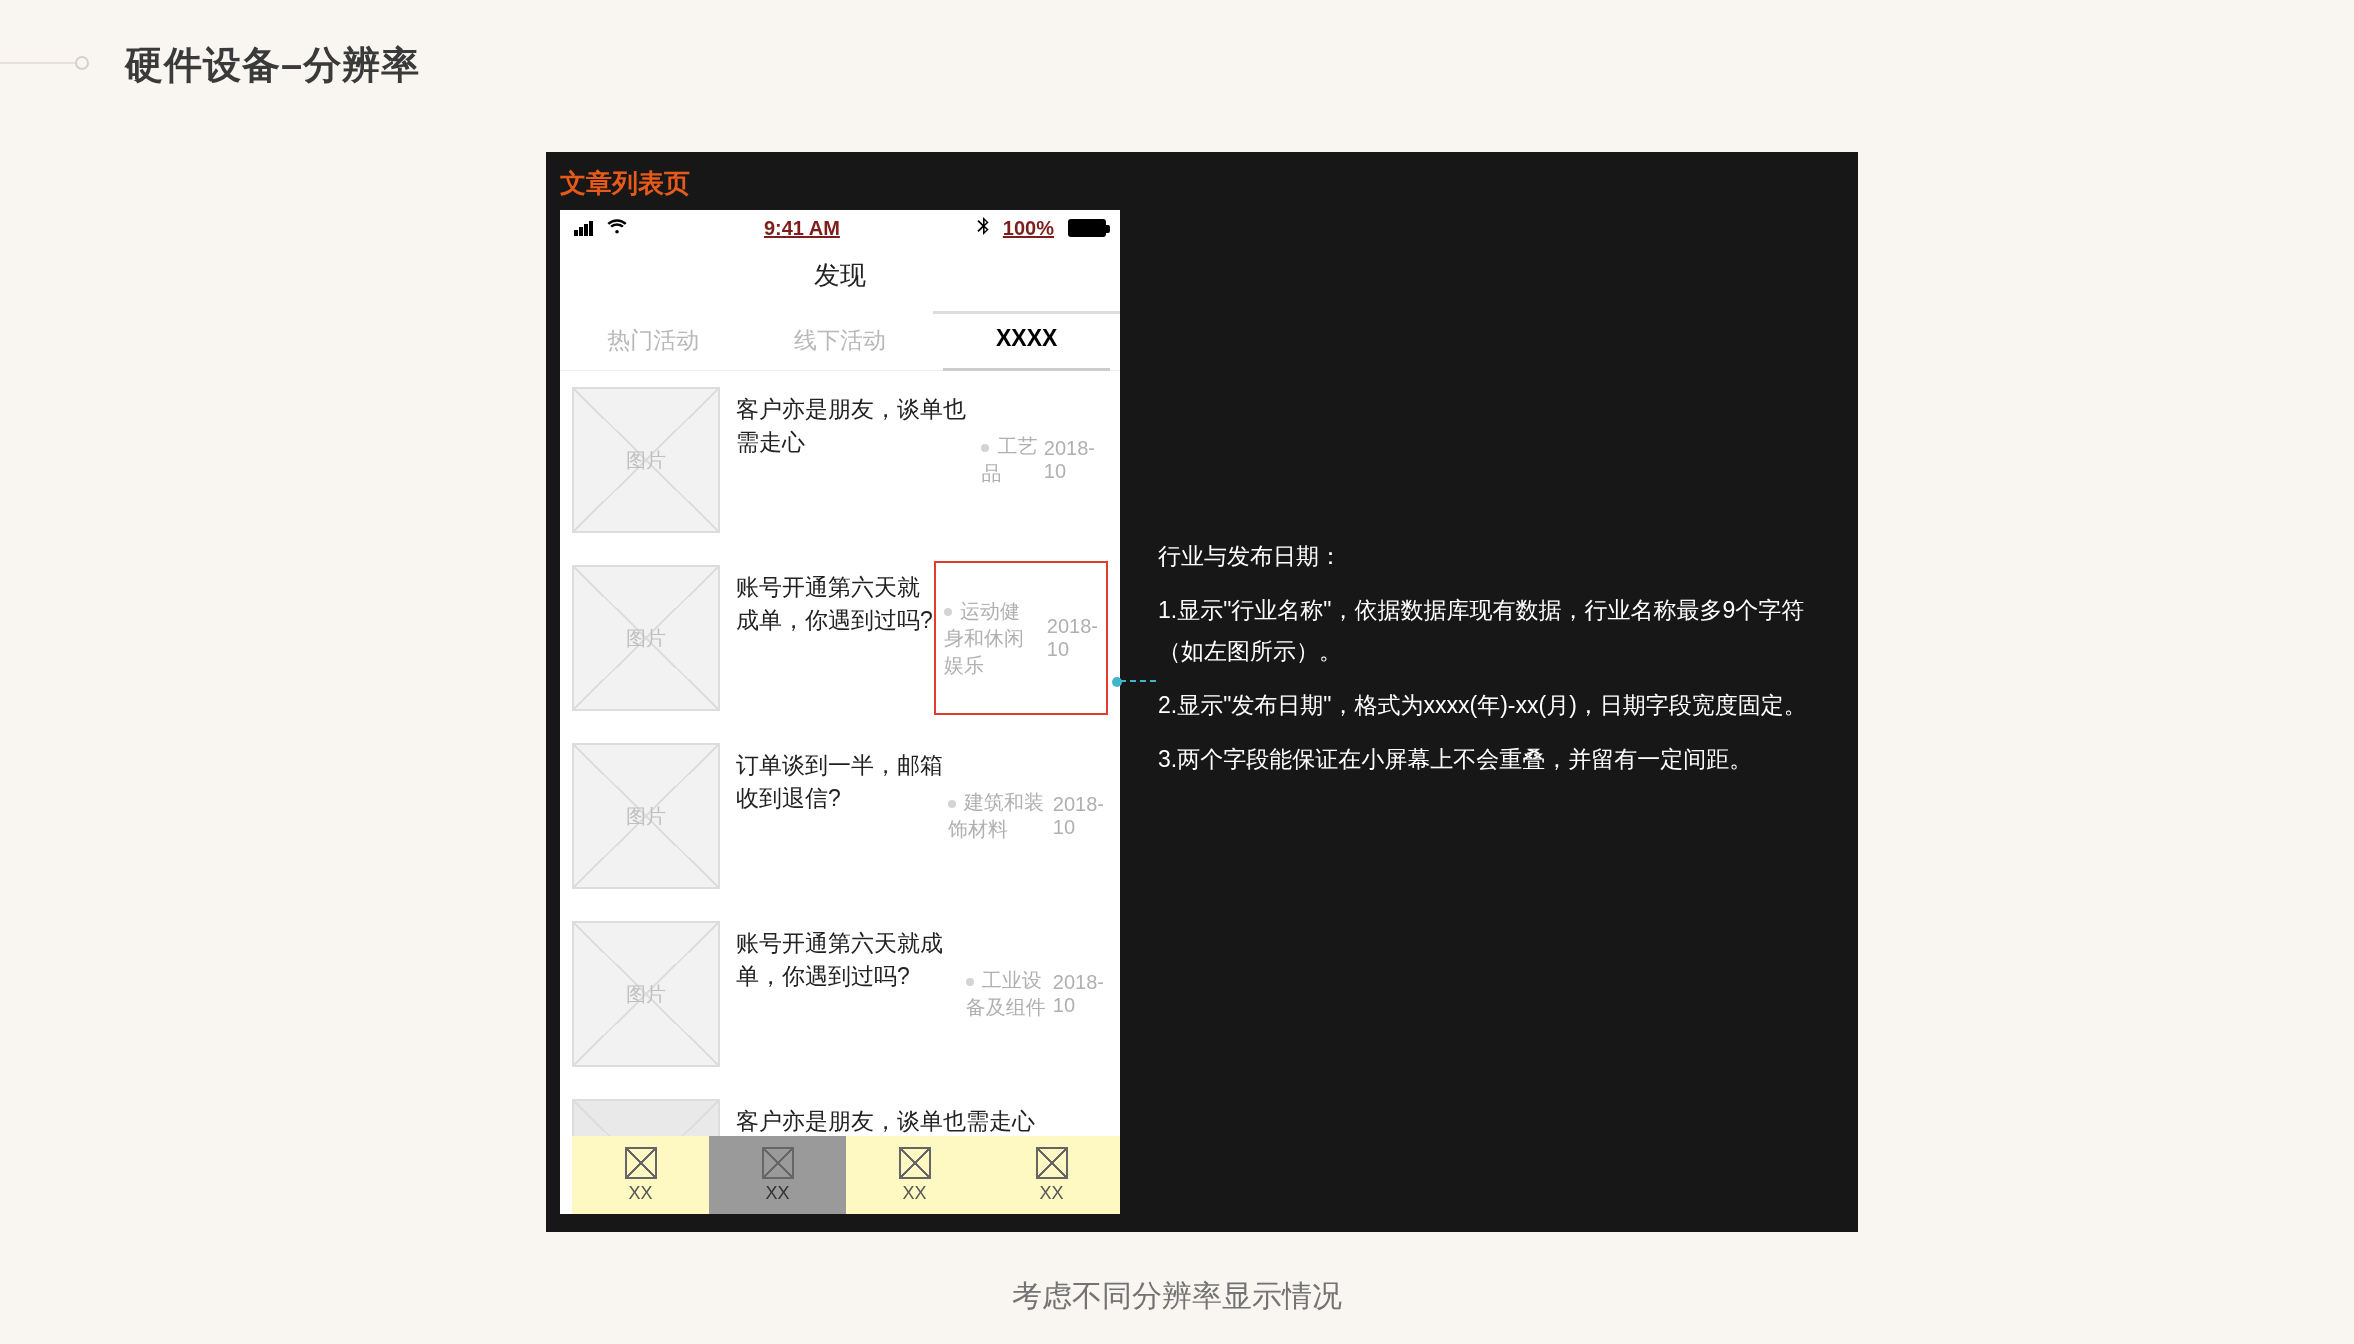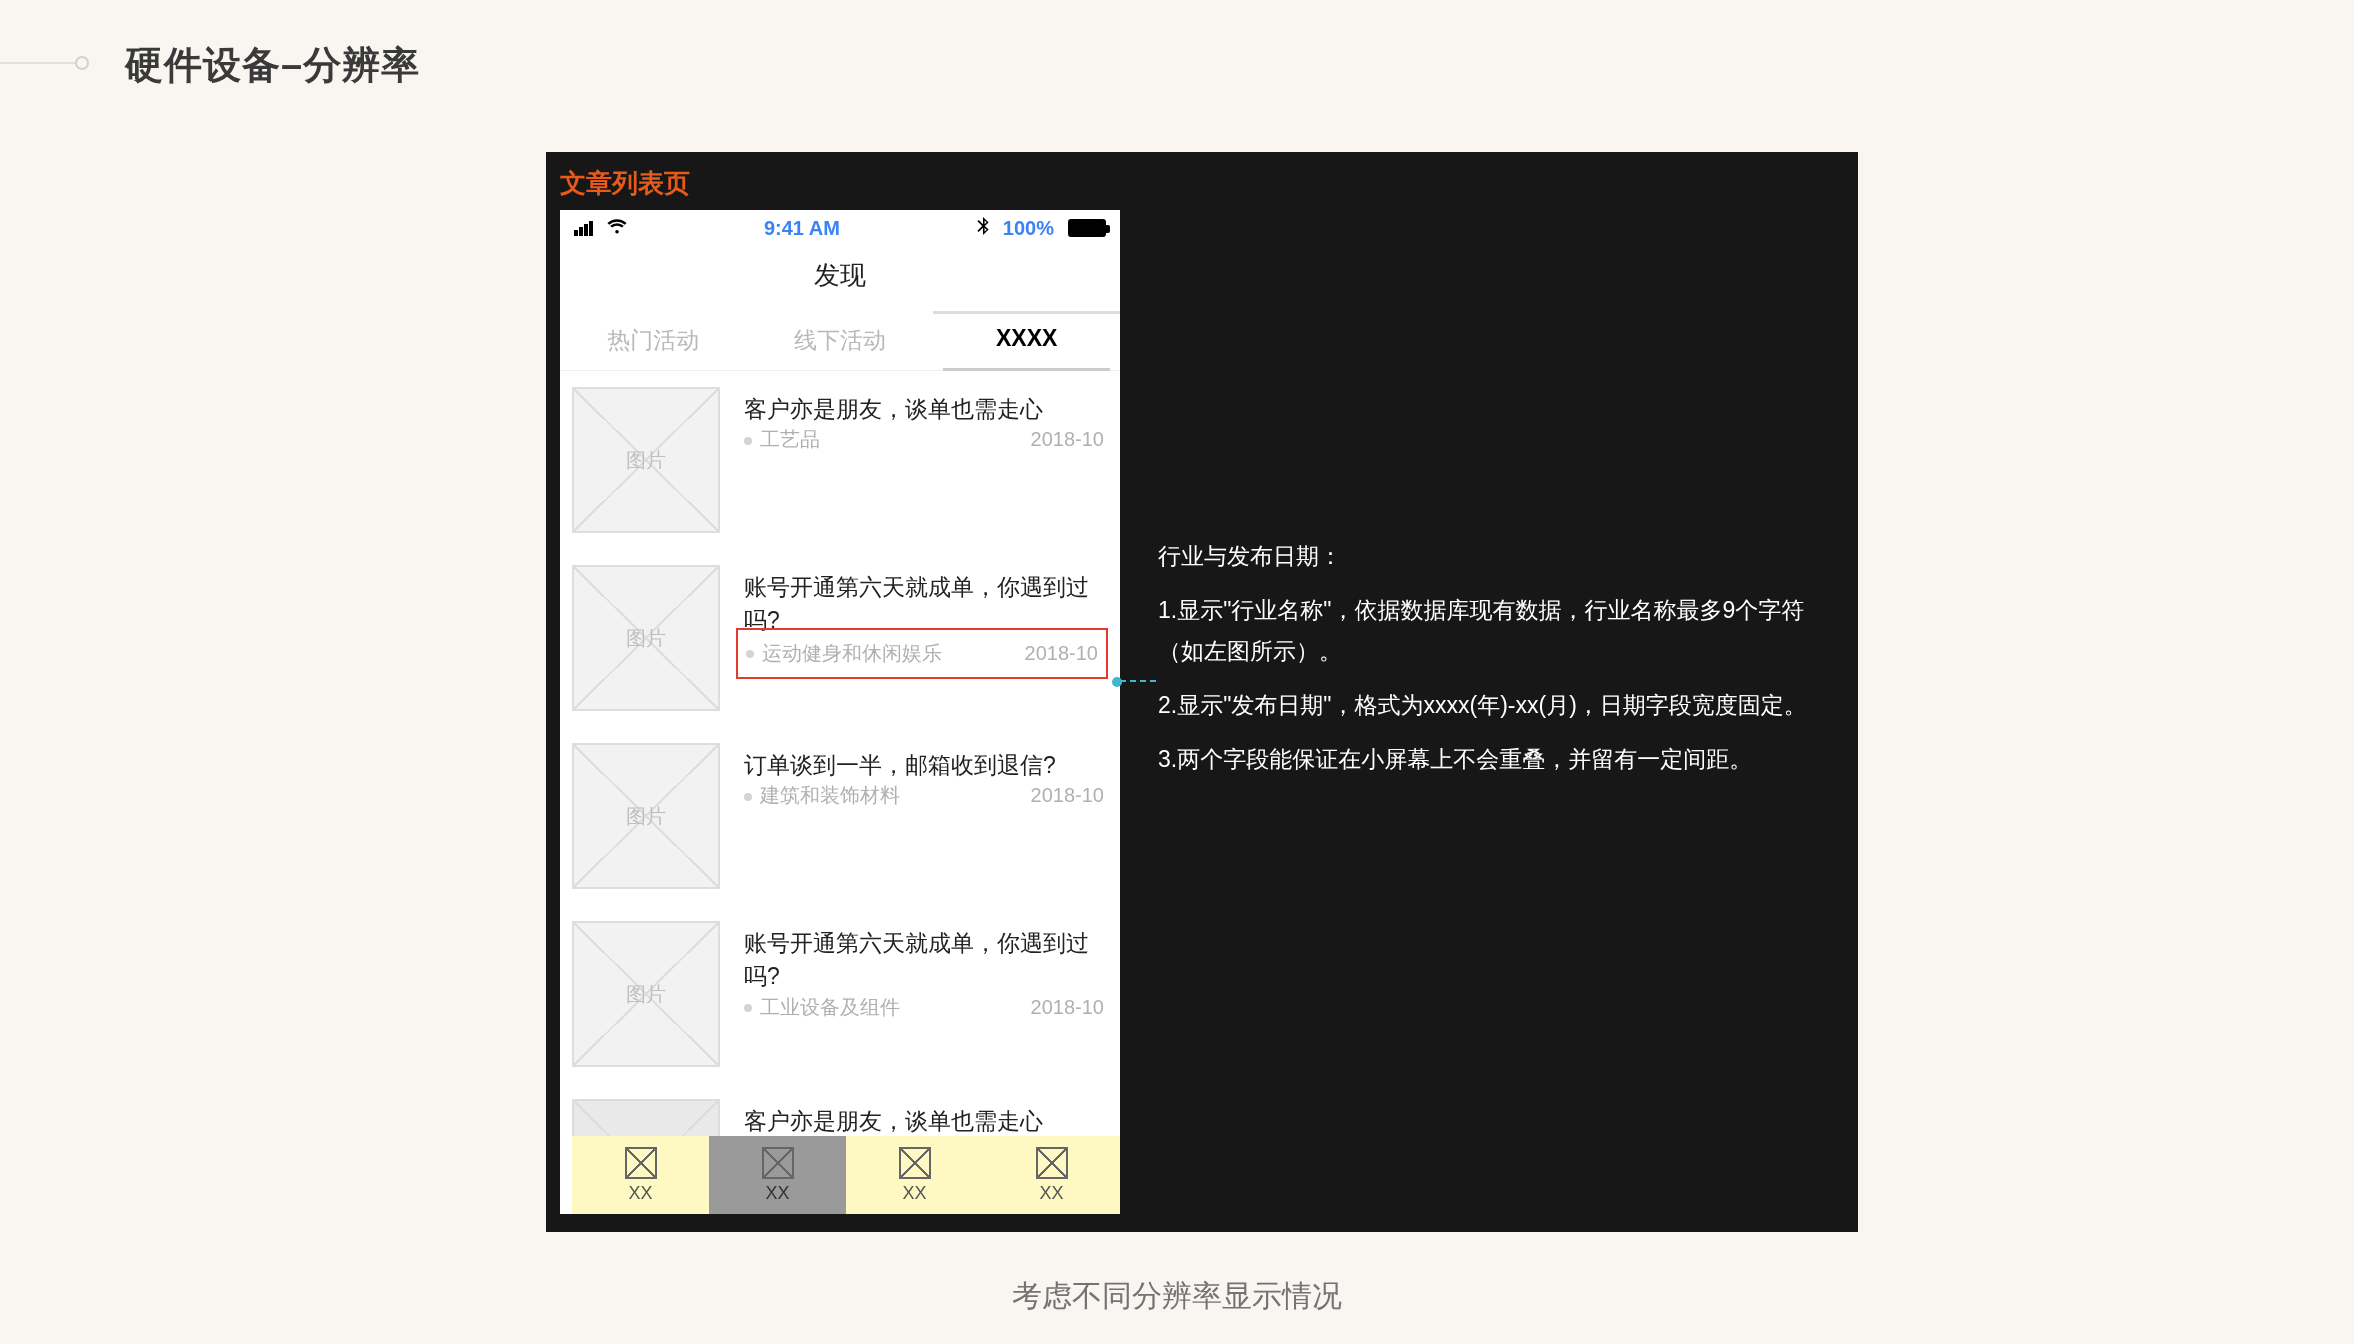--- a/index.html
+++ b/index.html
@@ -73,21 +73,22 @@
     overflow: hidden;
   }
   .statusbar {
     height: 36px;
     display: flex;
     align-items: center;
     justify-content: space-between;
     padding: 16px 14px;
     font-size: 20px;
     font-weight: 600;
-    color: #3b82f6;
+    color: #7f1d1d;
+    text-decoration: underline;
   }
   .sb-left, .sb-right { display: flex; align-items: center; gap: 14px; }
   .signal { display: inline-flex; align-items: flex-end; gap: 1px; }
   .signal i { width: 4px; background: #000; display: inline-block; }
   .signal i:nth-child(1){height:6px}
   .signal i:nth-child(2){height:9px}
   .signal i:nth-child(3){height:12px}
   .signal i:nth-child(4){height:15px}
   .wifi-icon { font-size: 20px; }
   .bt-icon { font-size: 18px; }
@@ -150,23 +151,23 @@
     align-items: center;
     justify-content: center;
     color: #bfbfbf;
     font-size: 20px;
     flex-shrink: 0;
   }
   .thumb.dim { background-color:#e9e9e9; }
   .meta {
     flex: 1;
     display: flex;
-    flex-direction: column;
+    flex-direction: row;
+    justify-content: space-between;
     padding: 6px 4px 6px 0;
-    margin-left: 8px;
   }
   .row-title {
     font-size: 23px;
     color: #222;
     line-height: 1.45;
   }
   .meta-bottom {
     display: flex;
     justify-content: space-between;
     align-items: center;

